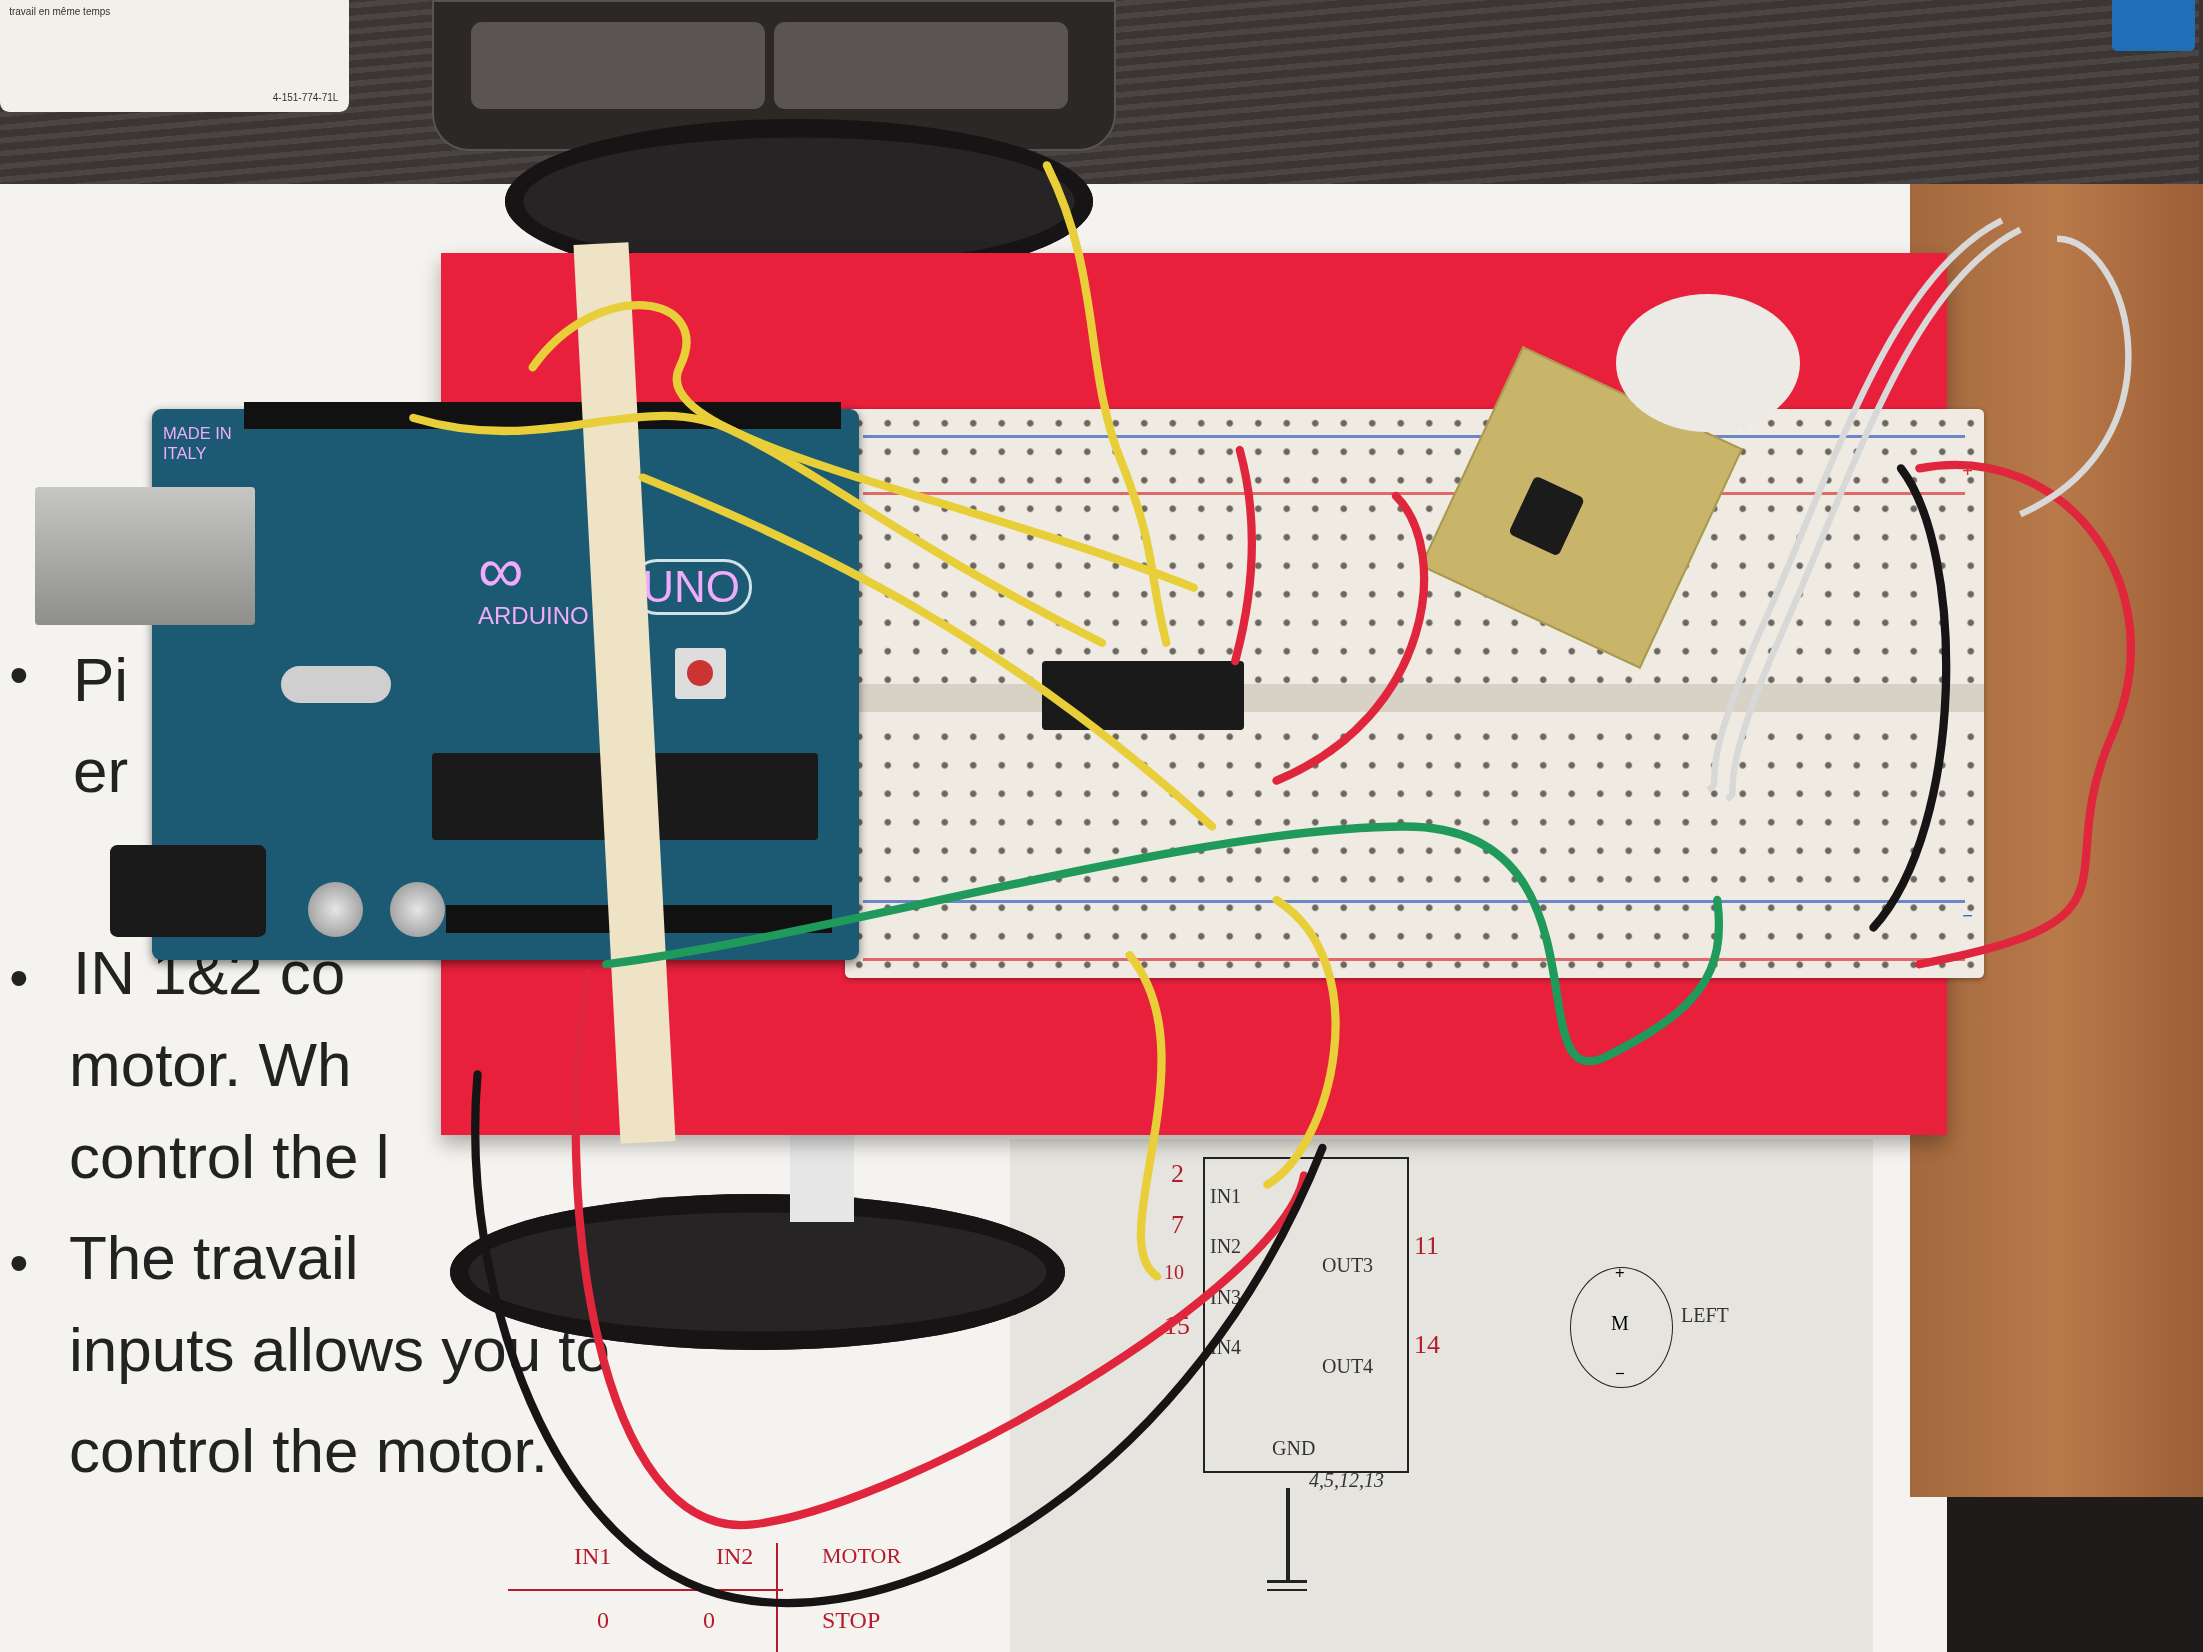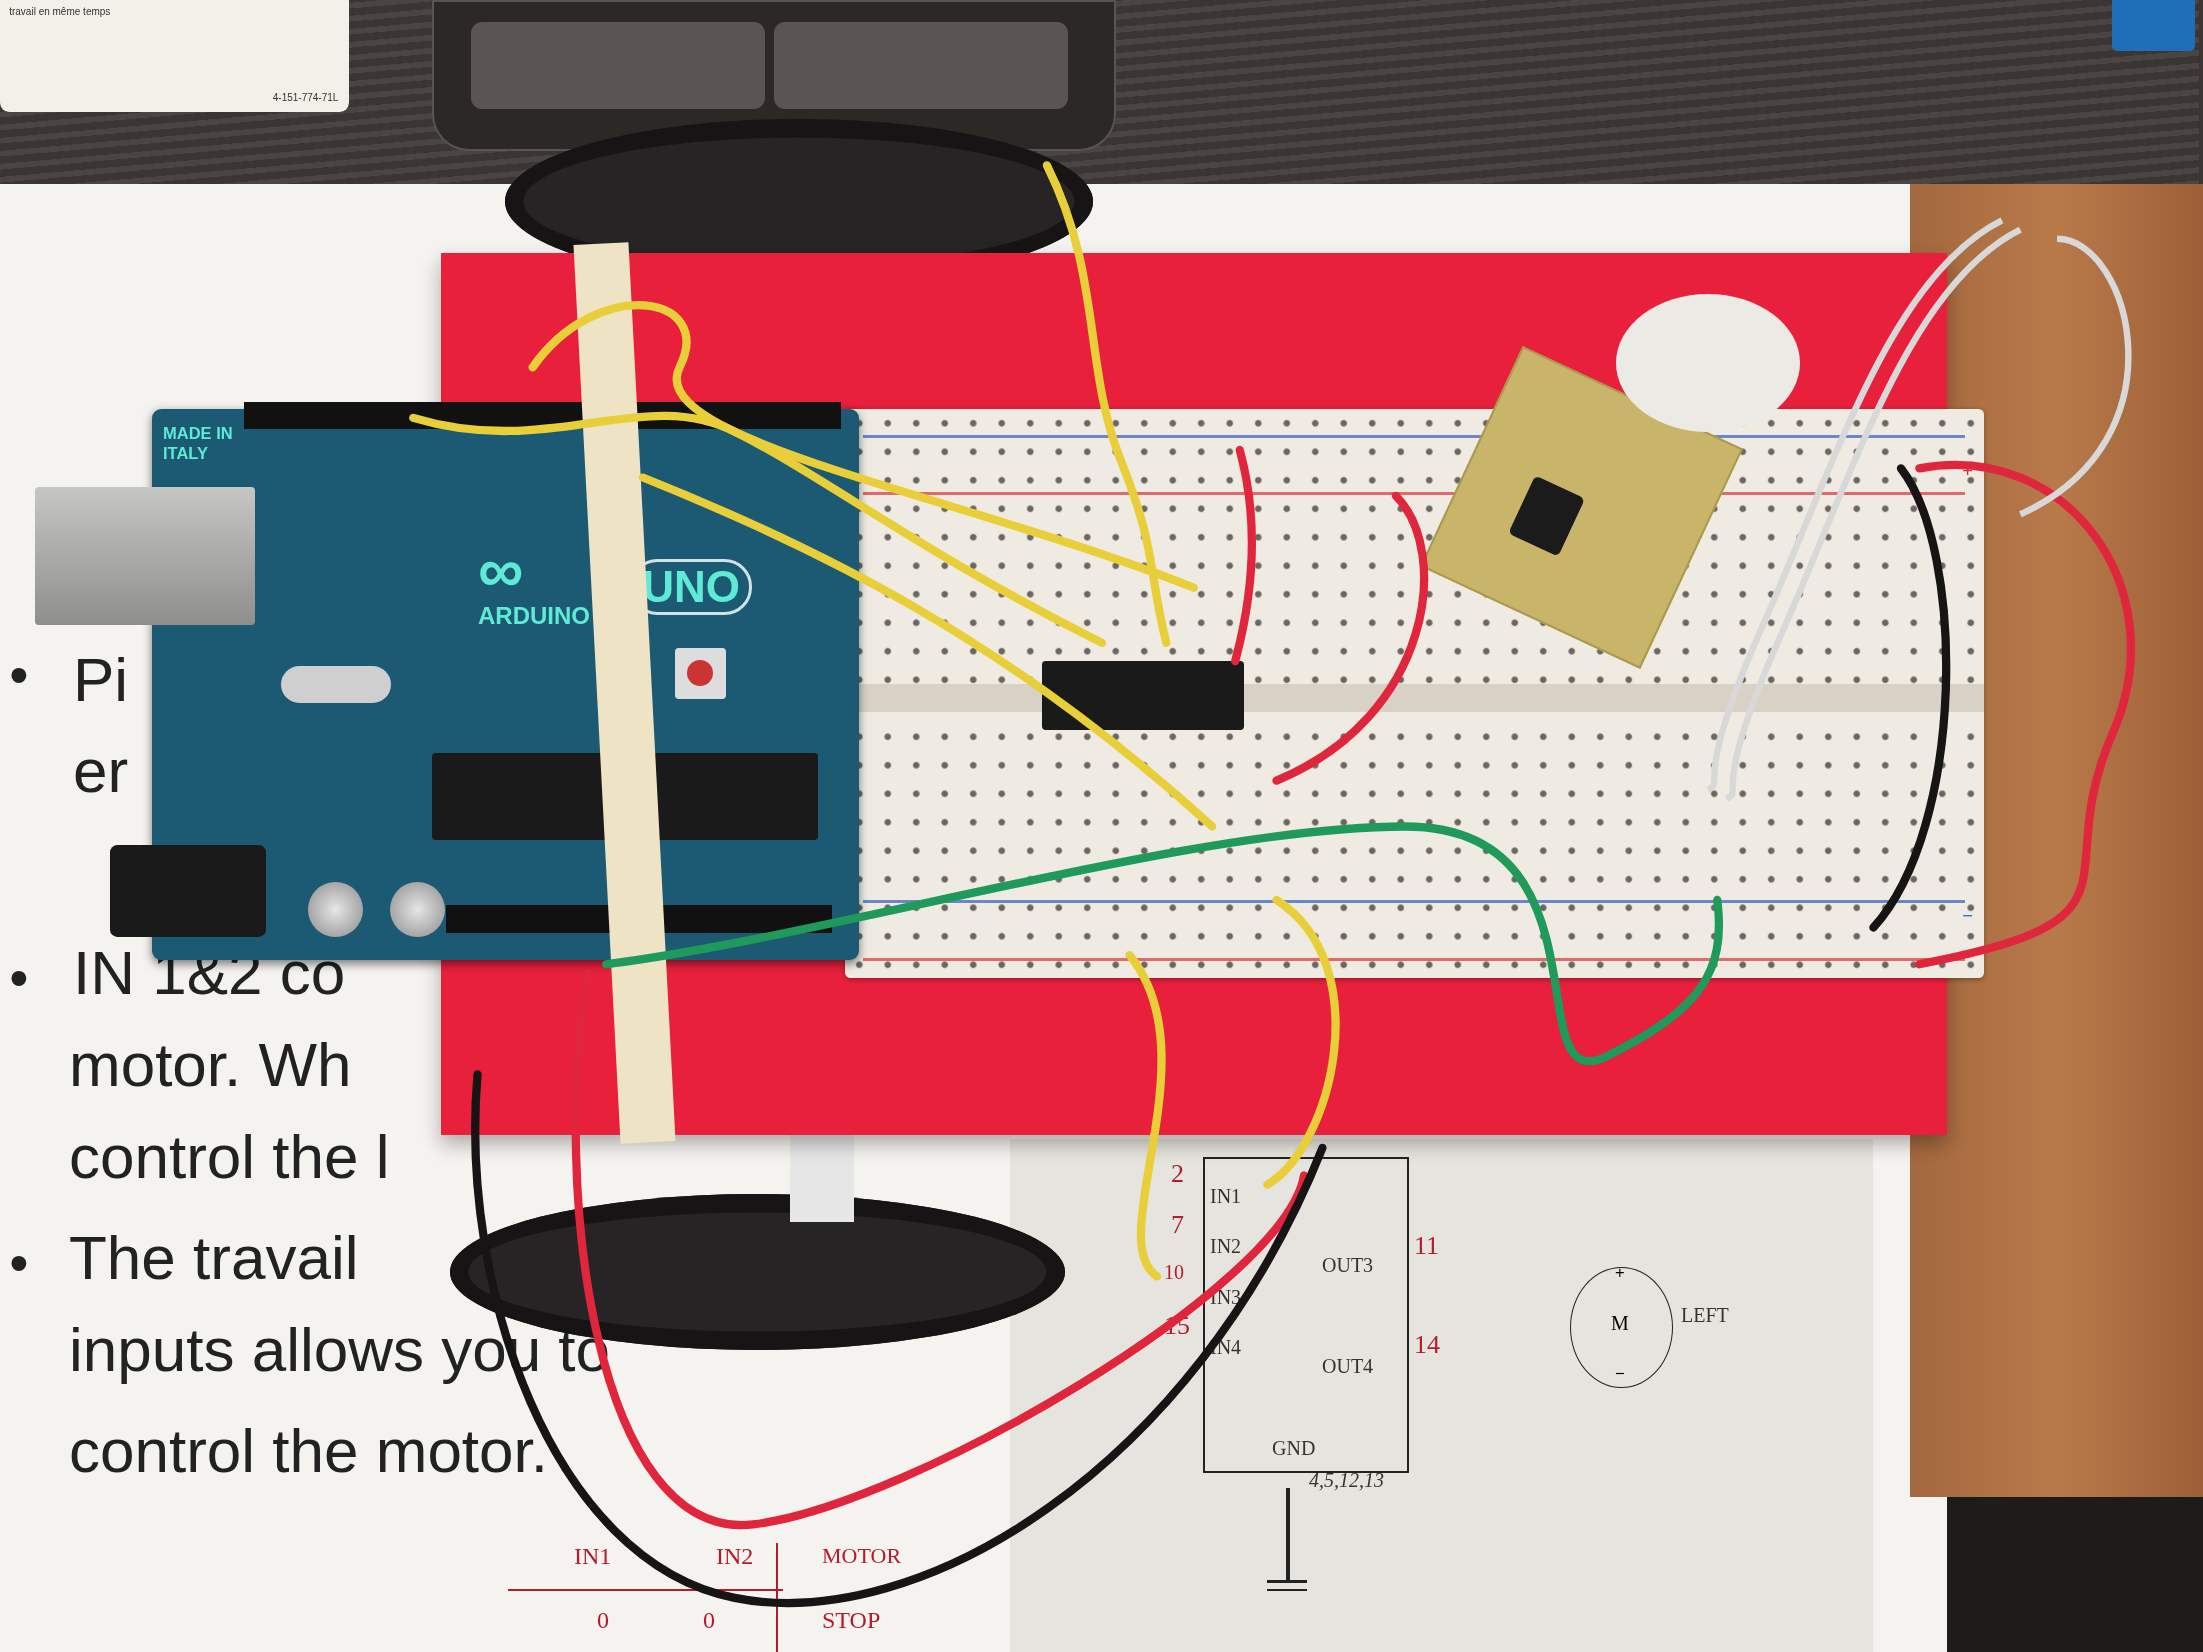--- a/index.html
+++ b/index.html
@@ -18,21 +18,21 @@
   .breadboard{position:absolute;left:845px;top:409px;width:1139px;height:569px;background:#efebe2;border-radius:5.5px;box-shadow:0 1.8px 5.5px rgba(0,0,0,.3);
     background-image:radial-gradient(circle,#6b6660 2.8px,transparent 3.7px);background-size:28.5px 28.5px;}
   .bb-gap{position:absolute;left:0;top:275px;width:100%;height:27.5px;background:#d8d2c6;}
   .rail-red{position:absolute;left:18.4px;width:1102px;height:2.8px;background:#e06a6a;}
   .rail-blue{position:absolute;left:18.4px;width:1102px;height:2.8px;background:#6b86c9;}
   .arduino{position:absolute;left:152px;top:409px;width:707px;height:551px;background:#1c5a74;border-radius:9.2px;box-shadow:0 3.7px 9.2px rgba(0,0,0,.5);}
   .usb{position:absolute;left:35px;top:487px;width:220px;height:138px;background:linear-gradient(#c6c6c4,#8e8e8c);border-radius:3.7px;}
   .jack{position:absolute;left:110px;top:845px;width:156px;height:92px;background:#1a1a1a;border-radius:7.3px;}
   .chip{position:absolute;background:#1a1a1a;border-radius:3.7px;}
   .cap{position:absolute;width:55px;height:55px;border-radius:50%;background:radial-gradient(#e6e6e6,#8a8a8a);}
-  .logo{position:absolute;color:#5eead4;font-weight:bold;}
+  .logo{position:absolute;color:#f0abfc;font-weight:normal;}
   .wheel{position:absolute;background:#262424;border-radius:50%;box-shadow:inset 0 0 0 18.4px #161414;}
   .band{position:absolute;left:597px;top:243px;width:55px;height:900px;background:#efe3c6;transform:rotate(-3deg);}
   .sensor{position:absolute;left:1460px;top:386px;width:239px;height:239px;background:#c8b56a;transform:rotate(25deg);border:2.8px solid #a89a50;}
   .hand{position:absolute;color:#b41c2c;font-family:"Liberation Serif",serif;}
   .sch-label{position:absolute;color:#333;font-family:"Liberation Serif",serif;font-size:20px;}
   .motor{position:absolute;left:1570px;top:1267px;width:101px;height:119px;border:1.8px solid #222;border-radius:50%;}
   svg.wires{position:absolute;left:0;top:0;}
 </style>
 </head>
 <body>

